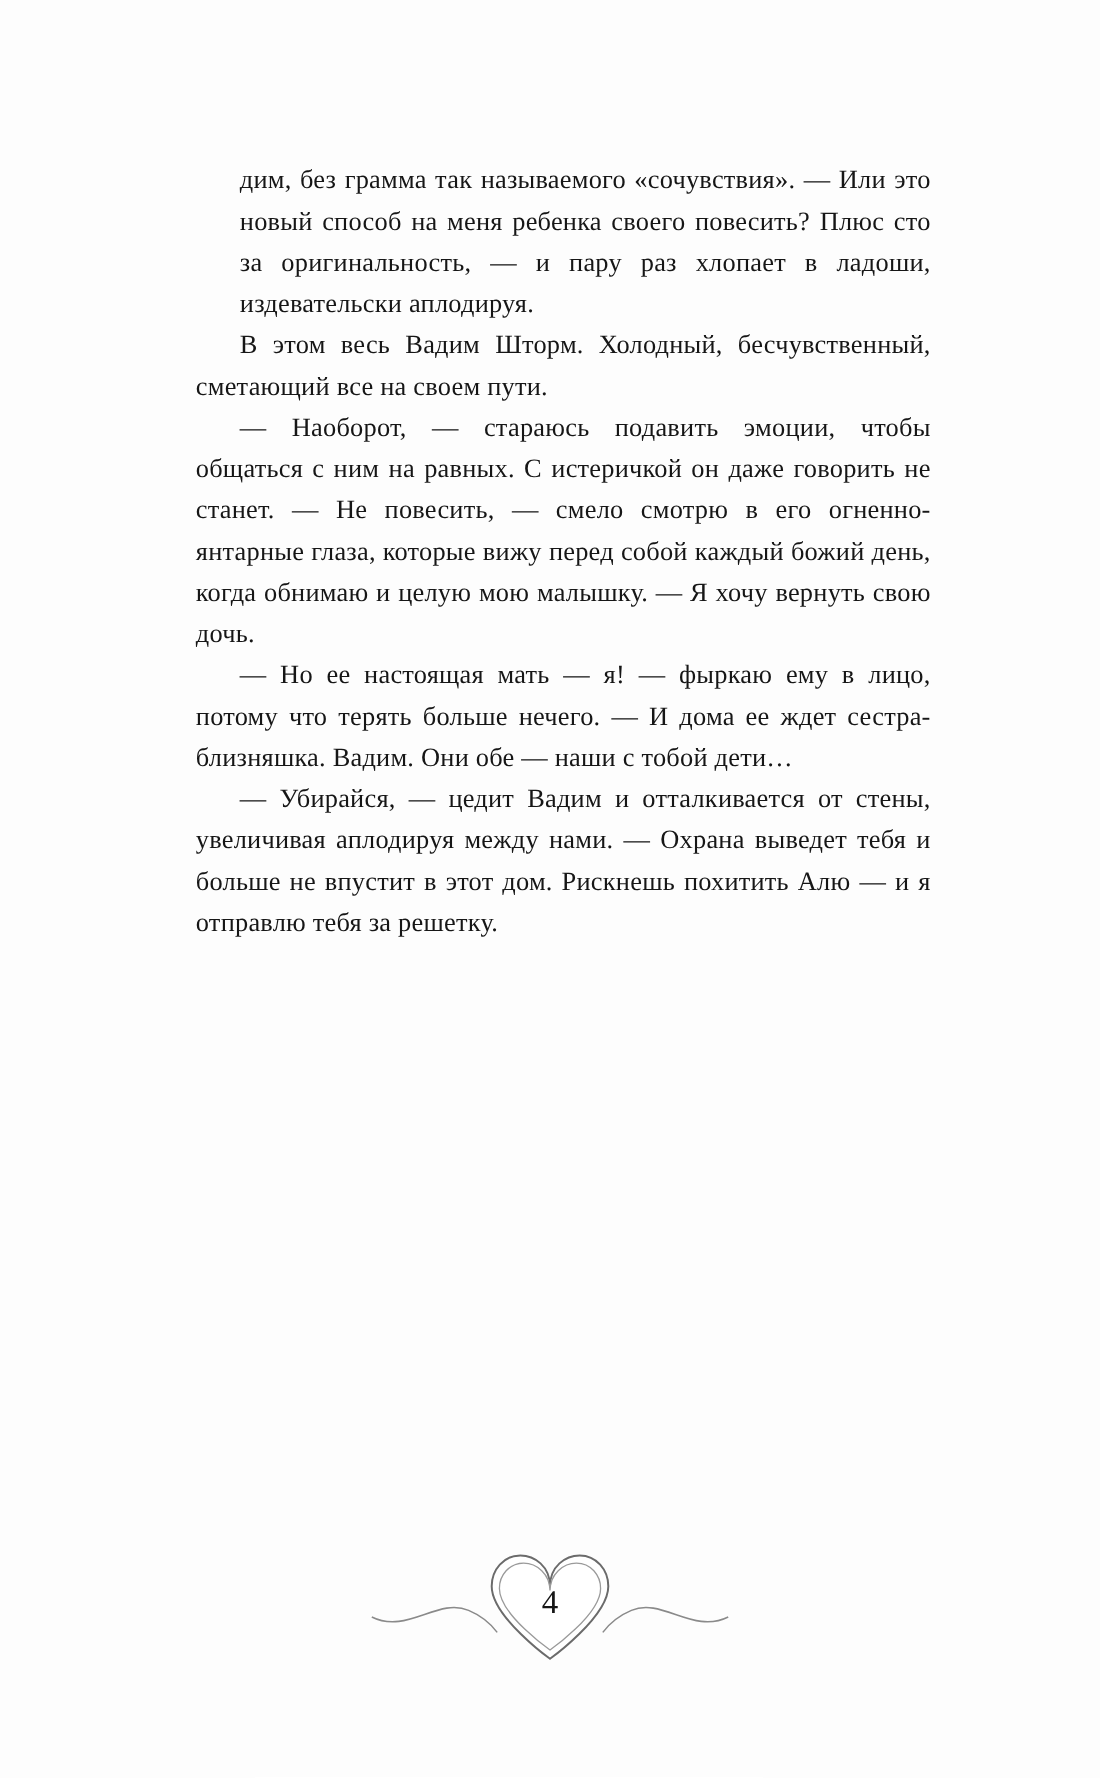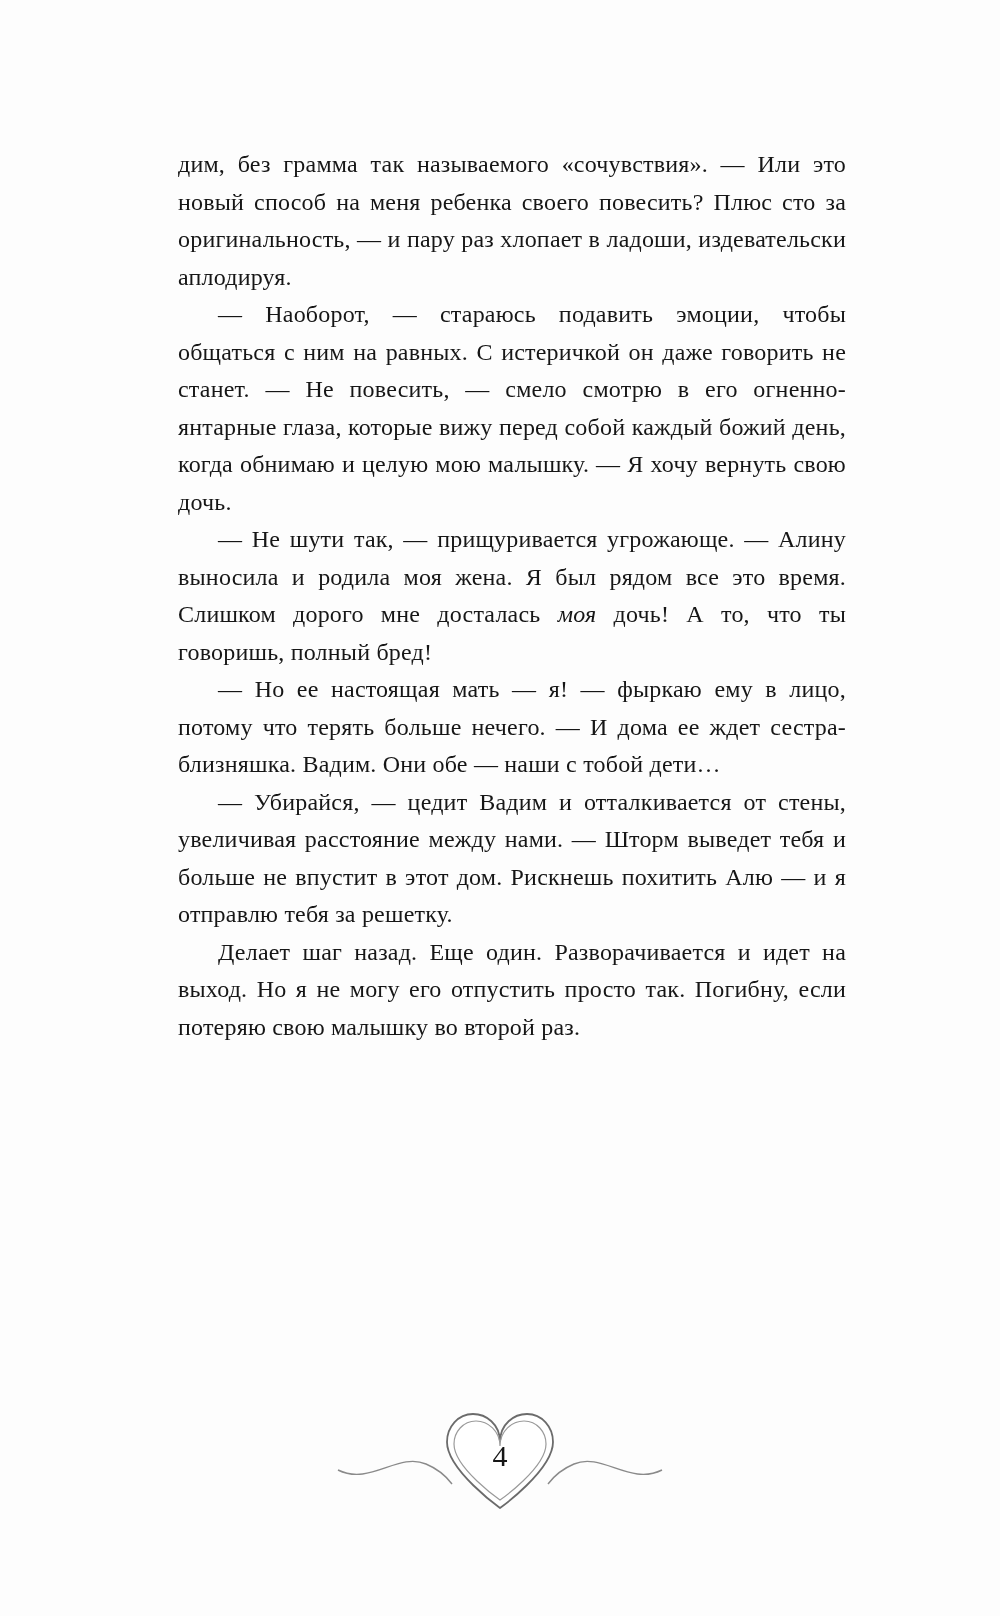--- a/index.html
+++ b/index.html
@@ -26,20 +26,21 @@
     text-align: justify;
     letter-spacing: 0.2px;
   }
   .text-block p {
     margin: 0;
     padding: 0;
     text-indent: 40px;
   }
   .text-block p.no-indent {
     text-indent: 0;
+    margin-left: 40px;
   }
   .italic {
     font-style: italic;
   }
   .footer {
     position: absolute;
     left: 0;
     top: 1408px;
     width: 1000px;
     text-align: center;
@@ -49,25 +50,24 @@
     margin: 0 auto;
   }
 </style>
 </head>
 <body>
 
 <div class="page">
 
   <div class="text-block">
     <p class="no-indent">дим, без грамма так называемого «сочувствия». — Или это новый способ на меня ребенка своего повесить? Плюс сто за оригинальность, — и пару раз хлопает в ладоши, издевательски аплодируя.</p>
+    <p>В этом весь Вадим Шторм. Холодный, бесчувственный, сметающий все на своем пути.</p>
     <p>— Наоборот, — стараюсь подавить эмоции, чтобы общаться с ним на равных. С истеричкой он даже говорить не станет. — Не повесить, — смело смотрю в его огненно-янтарные глаза, которые вижу перед собой каждый божий день, когда обнимаю и целую мою малышку. — Я хочу вернуть свою дочь.</p>
-    <p><span>— Не шути так, — прищуривается угрожающе. — Алину выносила и родила моя жена. Я был рядом все это время. Слишком дорого мне досталась </span><span class="italic">моя</span><span> дочь! А то, что ты говоришь, полный бред!</span></p>
     <p>— Но ее настоящая мать — я! — фыркаю ему в лицо, потому что терять больше нечего. — И дома ее ждет сестра-близняшка. Вадим. Они обе — наши с тобой дети…</p>
-    <p>— Убирайся, — цедит Вадим и отталкивается от стены, увеличивая расстояние между нами. — Шторм выведет тебя и больше не впустит в этот дом. Рискнешь похитить Алю — и я отправлю тебя за решетку.</p>
-    <p>Делает шаг назад. Еще один. Разворачивается и идет на выход. Но я не могу его отпустить просто так. Погибну, если потеряю свою малышку во второй раз.</p>
+    <p>— Убирайся, — цедит Вадим и отталкивается от стены, увеличивая аплодируя между нами. — Охрана выведет тебя и больше не впустит в этот дом. Рискнешь похитить Алю — и я отправлю тебя за решетку.</p>
   </div>
 
   <div class="footer">
     <svg width="340" height="110" viewBox="0 0 340 110" aria-hidden="true">
 
       <path d="M8 62 C 40 78, 68 44, 96 56 C 108 61, 116 68, 122 76" fill="none" stroke="#8a8a8a" stroke-width="1.4"></path>
 
       <path d="M332 62 C 300 78, 272 44, 244 56 C 232 61, 224 68, 218 76" fill="none" stroke="#8a8a8a" stroke-width="1.4"></path>
 
       <path d="M170 34 C 170 16, 156 6, 143 6 C 128 6, 117 19, 117 34 C 117 62, 170 100, 170 100 C 170 100, 223 62, 223 34 C 223 19, 212 6, 197 6 C 184 6, 170 16, 170 34 Z" fill="#ffffff" stroke="#6b6b6b" stroke-width="1.8"></path>

